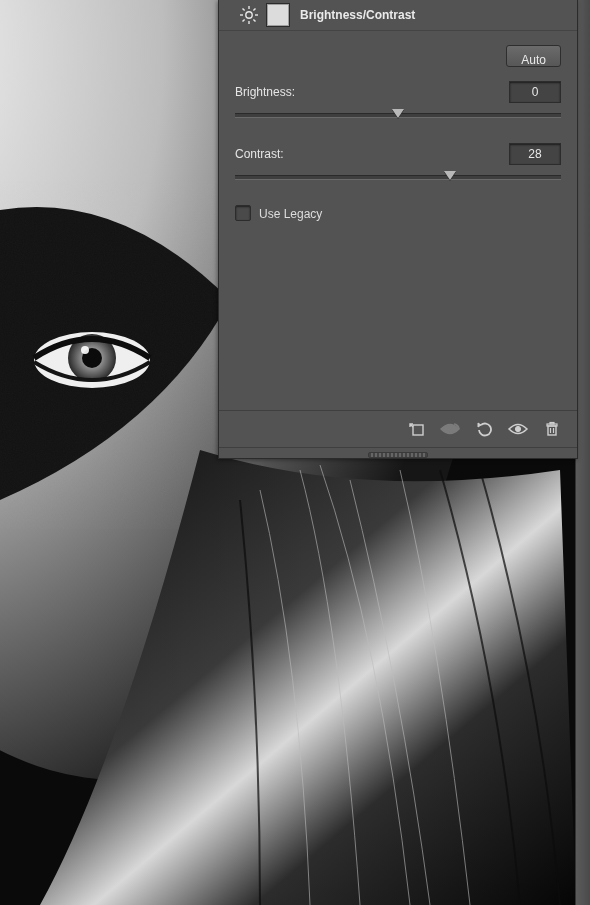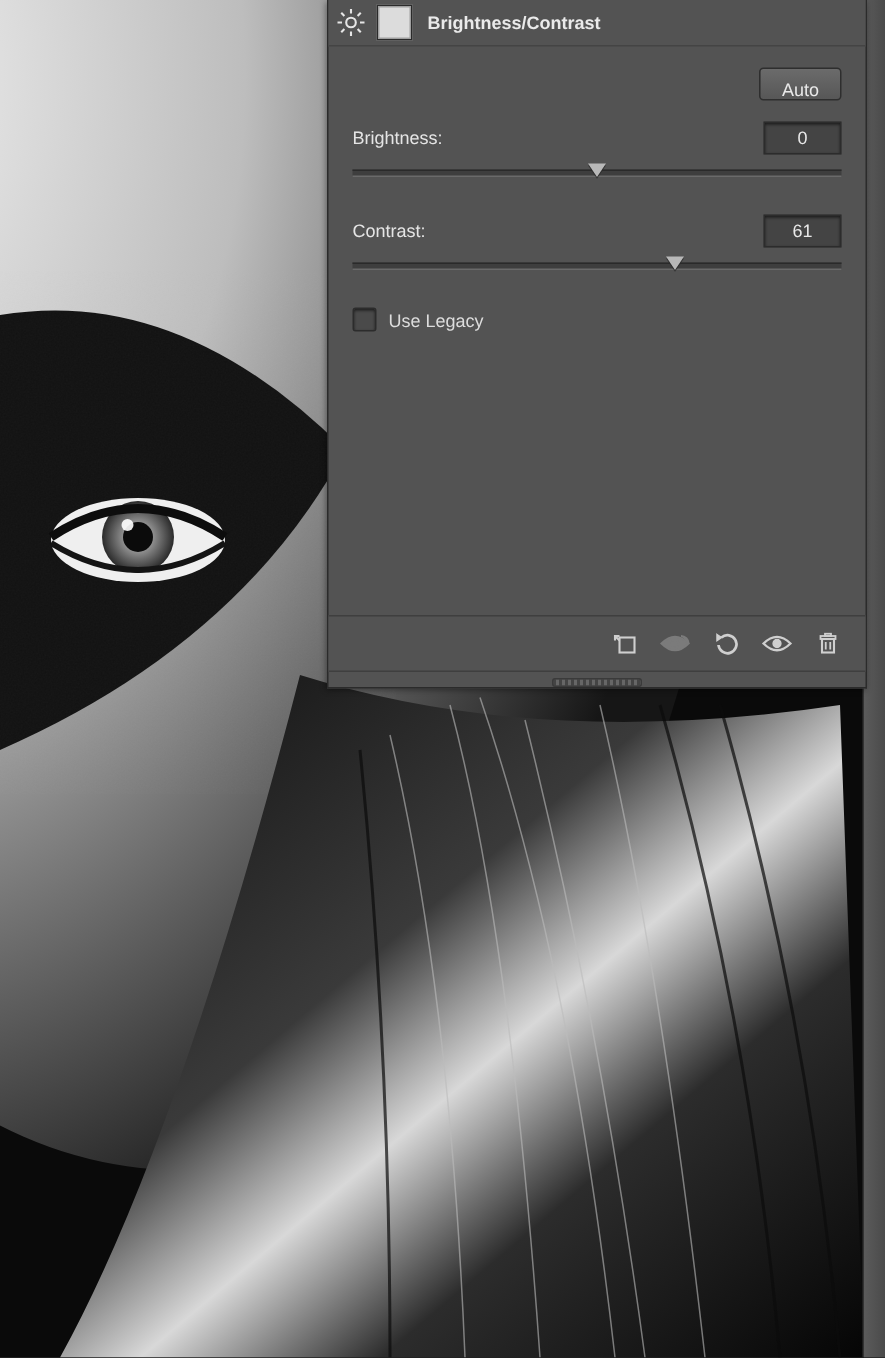--- a/index.html
+++ b/index.html
@@ -1,21 +1,21 @@
 <!DOCTYPE html>
 <html><head>
 <meta charset="utf-8">
 <style>
   html,body{margin:0;padding:0;width:590px;height:905px;overflow:hidden;font-family:"Segoe UI",Tahoma,sans-serif;font-size:12px;color:#ddd;background:#333}
   .stage{position:relative;width:590px;height:905px}
   .canvas{position:absolute;inset:0}
   svg{display:block}
   
   .panel{position:absolute;left:218px;top:0;width:358px;height:458px;background:#535353;border:1px solid #2b2b2b;border-top:none;box-shadow:-1px 1px 4px rgba(0,0,0,.4)}
-  .panel-head{display:flex;align-items:center;height:30px;padding:0 4px;background:#535353;border-bottom:1px solid #444}
+  .panel-head{display:flex;align-items:center;height:30px;padding:0 19px;background:#535353;border-bottom:1px solid #444}
   .head-icon{width:22px;height:22px;display:flex;align-items:center;justify-content:center;margin-right:6px}
   .mask-chip{width:22px;height:22px;background:#dcdcdc;border:1px solid #2b2b2b;box-shadow:inset 0 0 0 1px #9f9f9f;margin-right:10px}
   .panel-title{font-weight:bold;color:#eaeaea}
   .panel-body{position:relative;padding:14px 16px 0 16px}
   .auto-row{display:flex;justify-content:flex-end;margin-bottom:14px}
   .btn{height:22px;line-height:20px;padding:4px 14px;color:#e9e9e9;background:linear-gradient(#6b6b6b,#575757);border:1px solid #2e2e2e;border-radius:3px;font-size:12px;cursor:pointer}
   .ctrl{margin-bottom:20px}
   .ctrl-row{display:flex;align-items:center;justify-content:space-between;margin-bottom:6px}
   .ctrl-label{color:#e5e5e5}
   .num-box{width:50px;height:20px;line-height:20px;text-align:center;color:#e8e8e8;background:#444;border:1px solid #2c2c2c;box-shadow:inset 0 1px 2px rgba(0,0,0,.6)}
@@ -133,21 +133,21 @@
         </div>
         <div class="track">
           <div class="track-line"></div>
           <div class="thumb" style="left: 50%;"></div>
         </div>
       </div>
 
       <div class="ctrl">
         <div class="ctrl-row">
           <span class="ctrl-label">Contrast:</span>
-          <div class="num-box">61</div>
+          <div class="num-box">28</div>
         </div>
         <div class="track">
           <div class="track-line"></div>
           <div class="thumb" style="left: 66%;"></div>
         </div>
       </div>
 
       <div class="legacy">
         <div class="chk"></div>
         <span>Use Legacy</span>

